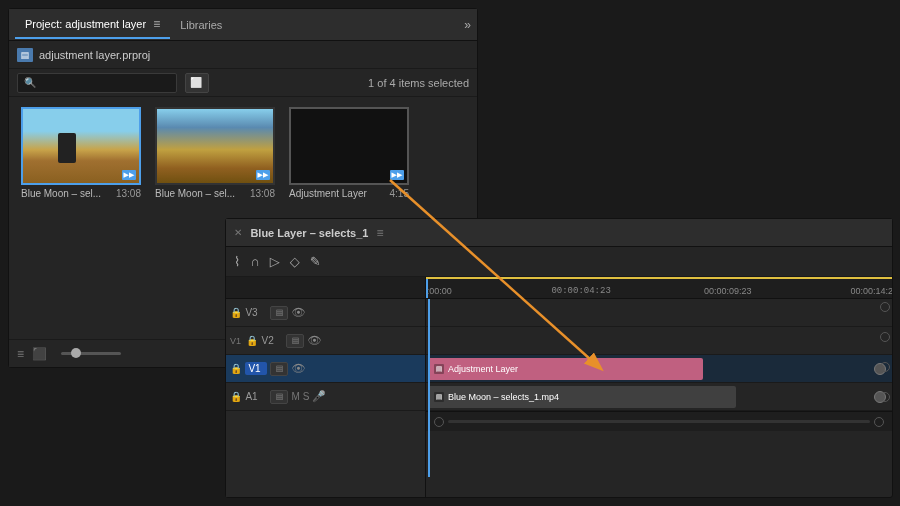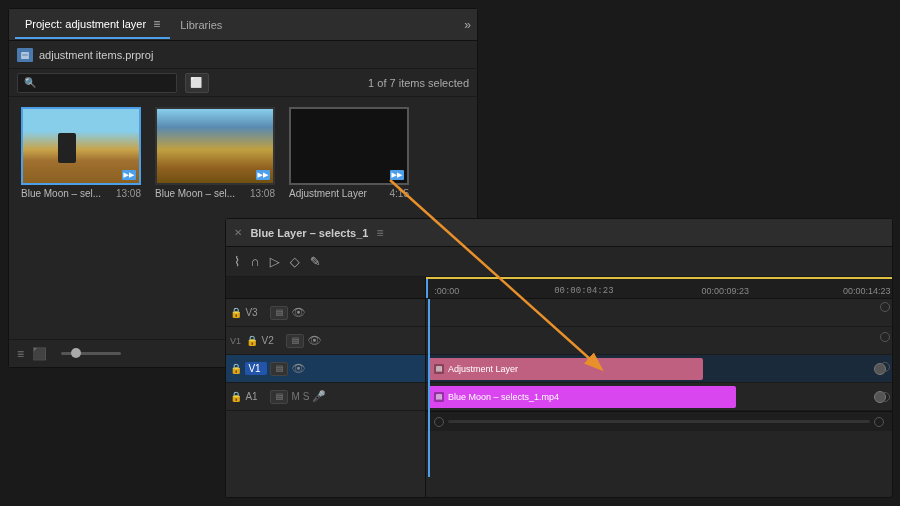--- a/index.html
+++ b/index.html
@@ -444,21 +444,21 @@
       overflow: hidden;
       position: relative;
     }
 
     .ruler-area {
       height: 22px;
       background: #1e1e1e;
       border-bottom: 1px solid #111;
       display: flex;
       align-items: center;
-      padding: 0 12px;
+      padding: 0 4px;
       position: relative;
       flex-shrink: 0;
     }
 
     .ruler-playhead {
       position: absolute;
       left: 0;
       top: 0;
       width: 2px;
       height: 100%;
@@ -501,21 +501,21 @@
       color: #fff;
       overflow: hidden;
       white-space: nowrap;
     }
 
     .clip-block.pink {
       background: #c06080;
     }
 
     .clip-block.blue-clip {
-      background: #d946ef;
+      background: #404040;
     }
 
     .clip-icon {
       width: 10px;
       height: 10px;
       background: rgba(0,0,0,0.3);
       border-radius: 1px;
       margin-right: 4px;
       flex-shrink: 0;
       display: flex;
@@ -588,29 +588,29 @@
       <span class="tab-menu-icon">≡</span>
     </div>
     <div class="panel-tab">
       <span>Libraries</span>
     </div>
     <span class="tab-more">»</span>
   </div>
 
   <div class="panel-toolbar">
     <div class="file-icon">▤</div>
-    <span class="filename">adjustment items.prproj</span>
+    <span class="filename">adjustment layer.prproj</span>
   </div>
 
   <div class="search-row">
     <div class="search-box">
       <span class="search-icon-span">🔍</span>
     </div>
     <div class="camera-icon-btn">⬜</div>
-    <span class="selection-status">1 of 7 items selected</span>
+    <span class="selection-status">1 of 4 items selected</span>
   </div>
 
   <div class="thumbnails-area">
 
     <div class="thumb-item">
       <div class="thumb-img selected">
         <div class="surf1" style="width:100%;height:100%;position:relative;">
           <div class="thumb-corner-icon">▶▶</div>
         </div>
       </div>

